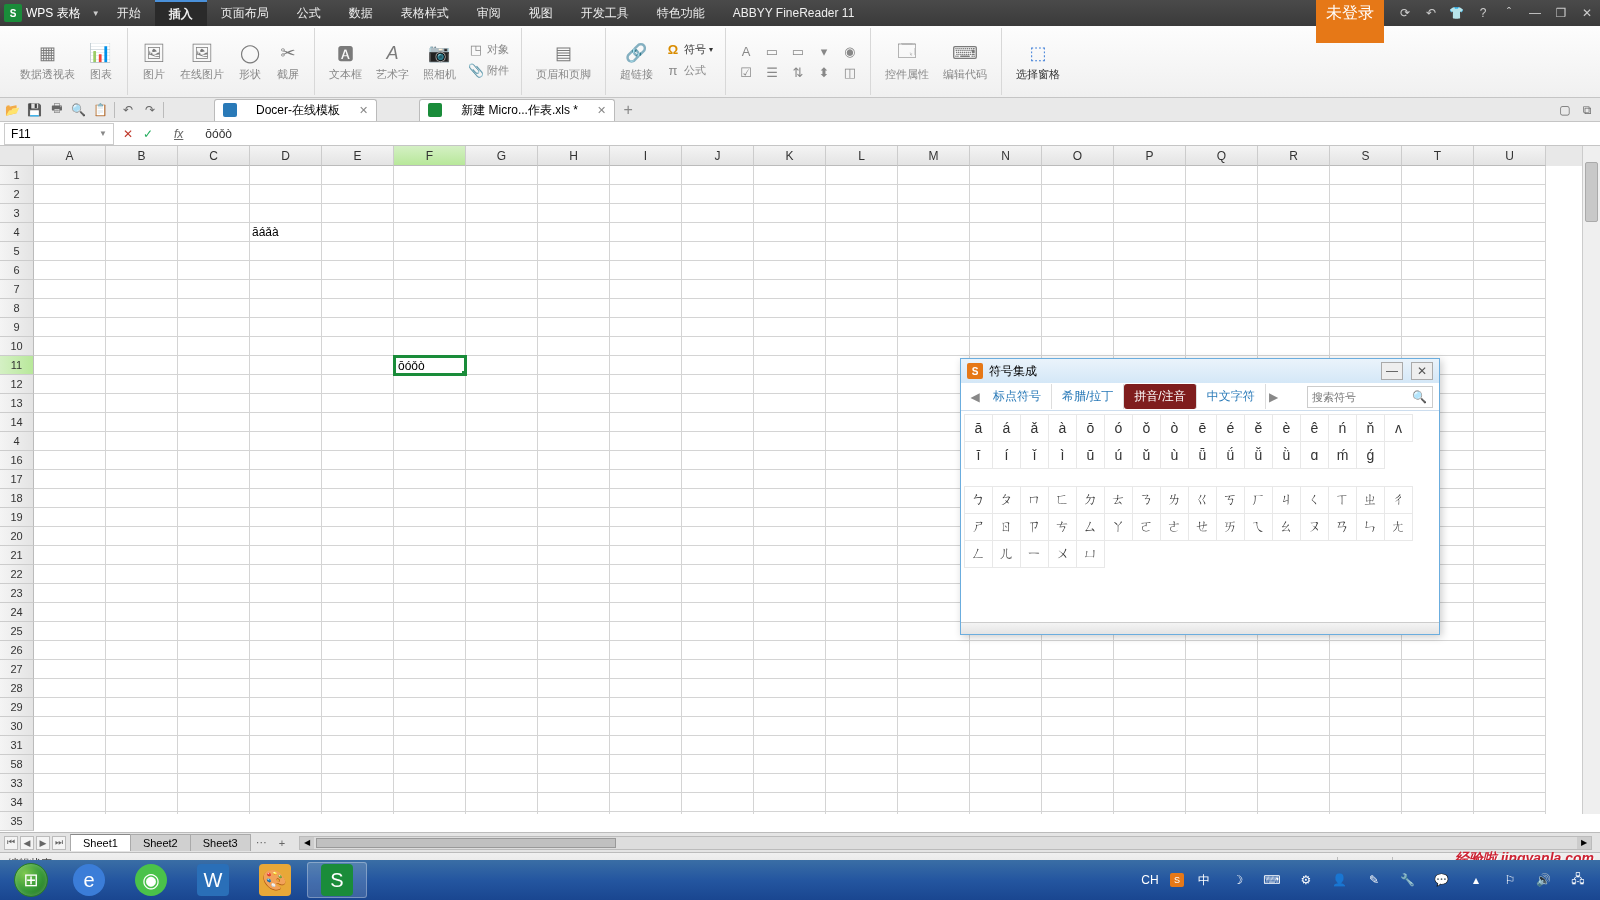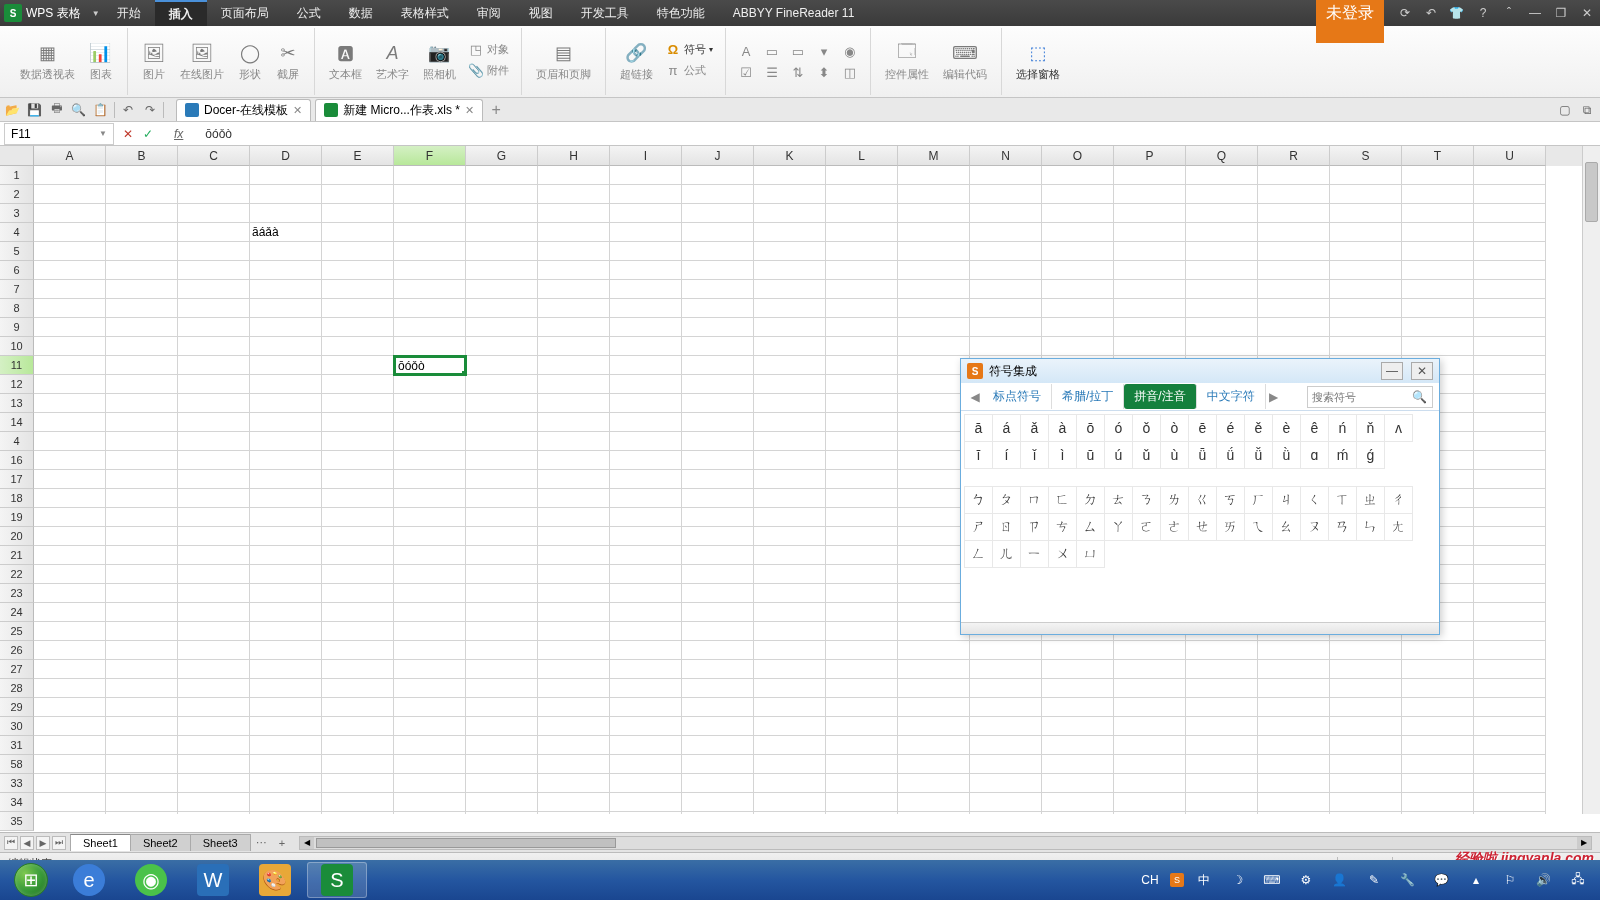--- a/index.html
+++ b/index.html
@@ -26,21 +26,21 @@
 .ribbon-icon.color { color:#3b7dd8; }
 .ribbon-label { font-size:11px; margin-top:2px; white-space:nowrap; }
 .ribbon-row { display:flex; gap:2px; }
 .ribbon-small { display:flex; align-items:center; padding:2px 4px; cursor:pointer; color:#888; font-size:11px; gap:3px; }
 .ribbon-small .si { width:16px; height:16px; display:flex; align-items:center; justify-content:center; font-size:13px; }
 .ribbon-col { display:flex; flex-direction:column; gap:1px; }
 
 
 .qat { height:24px; background:#e9e9e9; border-bottom:1px solid #c5c5c5; display:flex; align-items:center; padding:0 4px; gap:4px; font-size:12px; }
 .qat-btn { width:18px; height:18px; display:flex; align-items:center; justify-content:center; color:#666; cursor:pointer; }
-.doc-tab { display:flex; align-items:center; padding:0 8px; height:22px; background:#fff; border:1px solid #bbb; border-bottom:none; border-radius:3px 3px 0 0; gap:5px; cursor:pointer; }
+.doc-tab { display:flex; align-items:center; padding:0 8px; height:22px; background:#fff; border:1px solid #bbb; border-bottom:none; border-radius:3px 3px 0 0; gap:19px; cursor:pointer;margin-left:38px; }
 .doc-tab .ti { width:14px; height:14px; background:#2a7ab8; border-radius:2px; }
 .doc-tab.xls .ti { background:#1a8c3a; }
 .doc-close { color:#888; cursor:pointer; font-size:11px; }
 .qat-right { margin-left:auto; display:flex; gap:4px; }
 
 
 .formula-bar { height:24px; display:flex; align-items:center; border-bottom:1px solid #c5c5c5; font-size:12px; }
 .name-box { width:110px; height:22px; border:1px solid #ccc; margin:0 4px; padding:0 6px; display:flex; align-items:center; background:#fff; }
 .nb-dd { margin-left:auto; color:#888; font-size:8px; }
 .fb-btn { width:20px; display:flex; justify-content:center; color:#888; cursor:pointer; }
@@ -86,21 +86,21 @@
 .zoom-thumb { position:absolute; left:48px; top:-3px; width:8px; height:10px; background:#888; }
 
 
 .symbol-popup { position:absolute; top:358px; left:960px; width:480px; background:#fff; border:1px solid #6badde; box-shadow:2px 2px 8px rgba(0,0,0,0.2); z-index:10; font-size:12px; }
 .sp-title { height:24px; background:linear-gradient(#eaf3fb,#d4e7f7); display:flex; align-items:center; padding:0 6px; gap:6px; }
 .sp-logo { width:16px; height:16px; background:#e67817; border-radius:2px; display:flex; align-items:center; justify-content:center; color:#fff; font-size:10px; font-weight:bold; }
 .sp-wbtn { width:22px; height:18px; display:flex; align-items:center; justify-content:center; cursor:pointer; color:#555; border:1px solid #aaa; background:#eee; margin-left:2px; }
 .sp-tabs { height:28px; display:flex; align-items:center; padding:0 6px; gap:0; border-bottom:1px solid #cde; }
 .sp-nav { width:16px; color:#888; cursor:pointer; text-align:center; }
 .sp-tab { padding:4px 10px; color:#2a7ab8; cursor:pointer; border-right:1px solid #ddd; }
-.sp-tab.active { background:#15803d; color:#fff; border-radius:3px; }
+.sp-tab.active { background:#7f1d1d; color:#fff; border-radius:3px; }
 .sp-search { margin-left:auto; display:flex; align-items:center; border:1px solid #ccc; height:22px; }
 .sp-search input { border:none; width:100px; padding:0 4px; font-size:11px; outline:none; }
 .sp-search-btn { width:24px; display:flex; justify-content:center; color:#2a7ab8; cursor:pointer; }
 .sp-grid { padding:4px; }
 .sp-row { display:flex; }
 .sp-cell { width:29px; height:28px; border:1px solid #e8e8e8; display:flex; align-items:center; justify-content:center; cursor:pointer; font-size:14px; color:#333; margin:-1px 0 0 -1px; }
 .sp-gap { height:18px; }
 .sp-footer { height:12px; background:linear-gradient(#f4f4f4,#e4e4e4); border-top:1px solid #ccc; }
 
 

